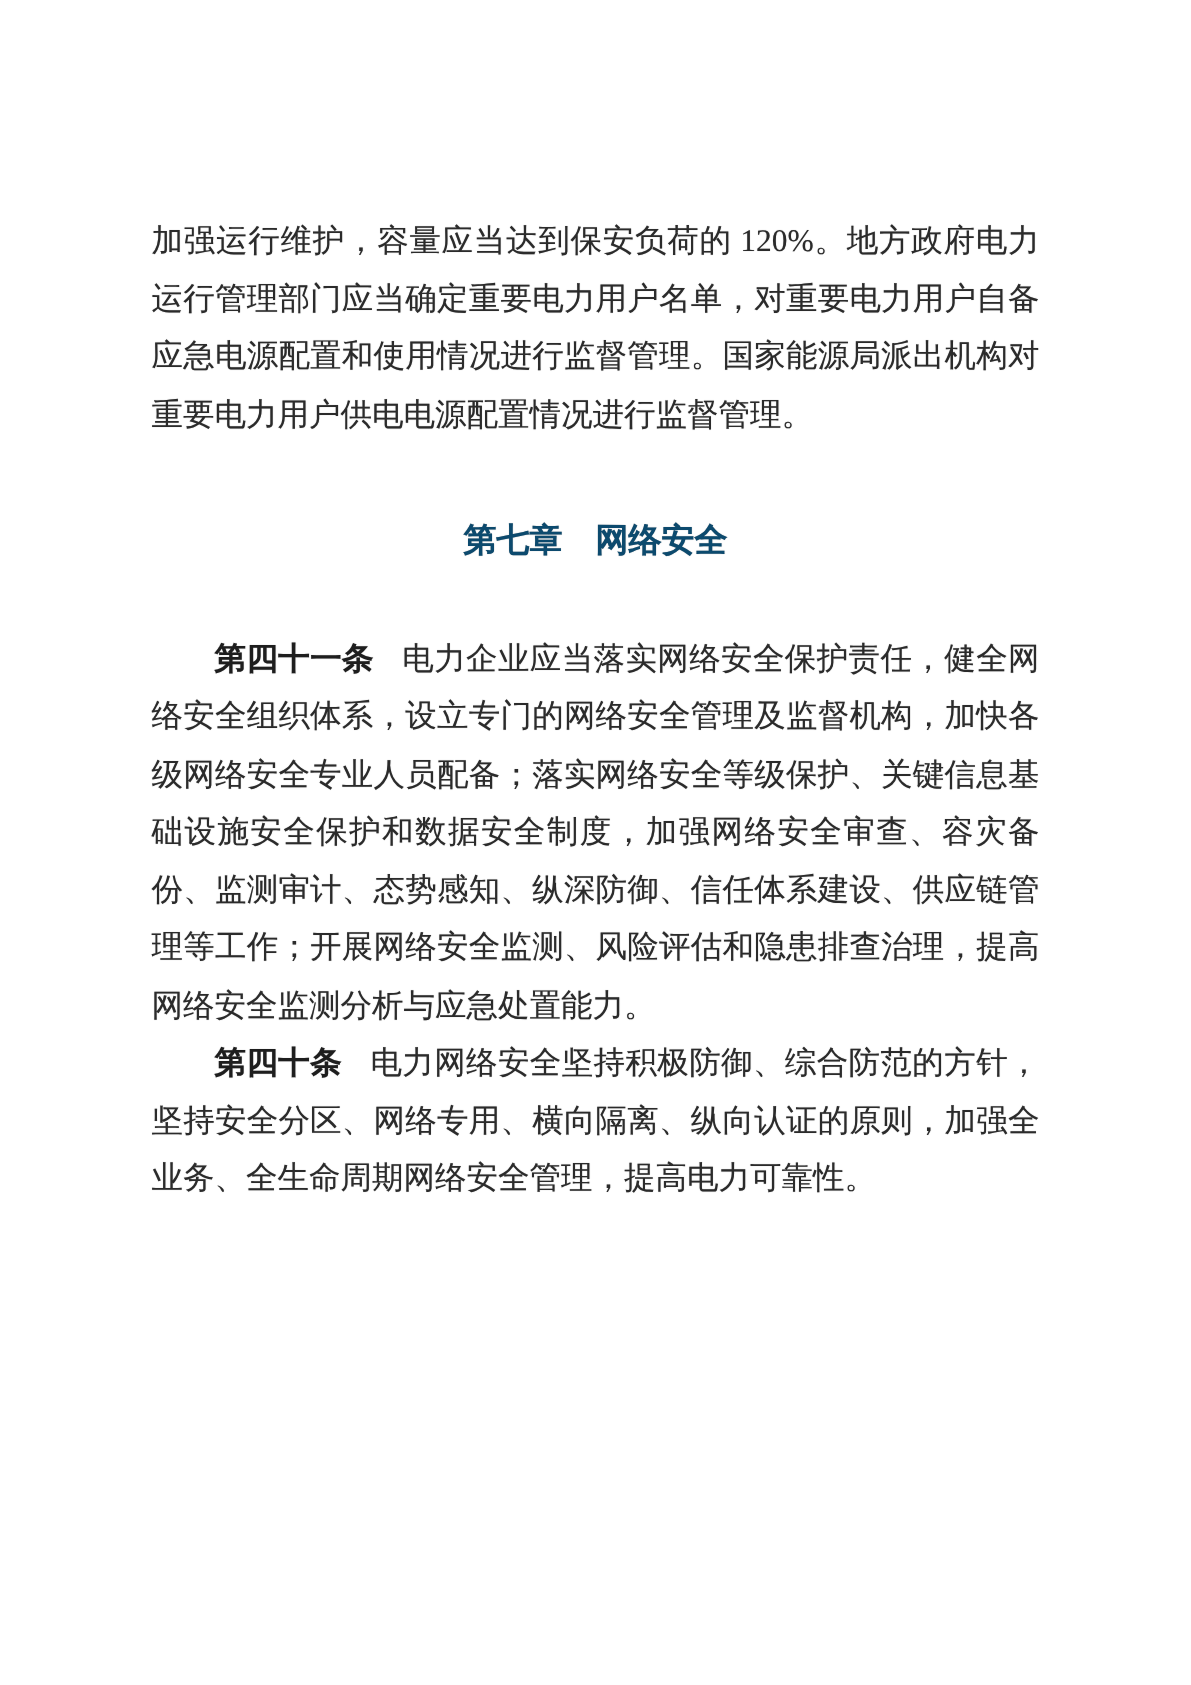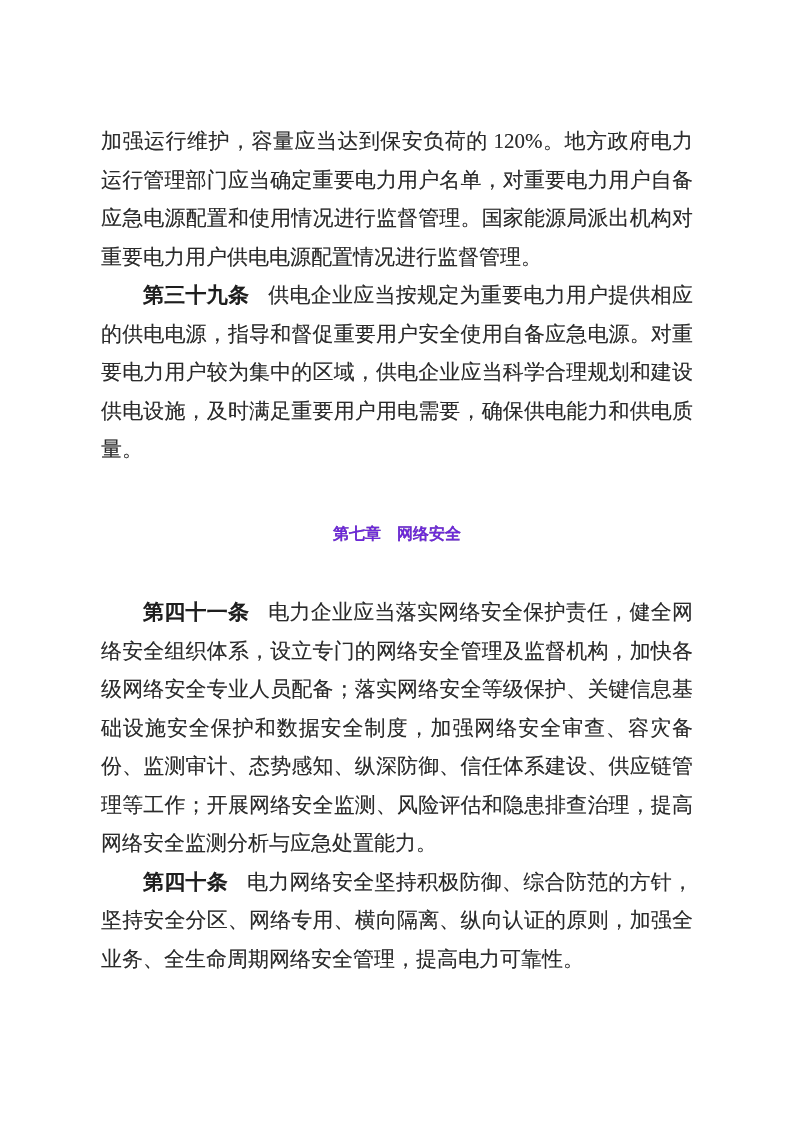--- a/index.html
+++ b/index.html
@@ -16,21 +16,21 @@
   }
   .page {
     position: relative;
     width: 794px;
     height: 1123px;
     background: #ffffff;
   }
   .content {
     position: absolute;
     left: 101px;
-    top: 122px;
+    top: 141px;
     width: 592px;
     color: #2b2b2b;
     font-size: 21px;
     line-height: 38.5px;
     text-align: justify;
     text-justify: inter-ideograph;
     text-shadow: 0 0 0.6px rgba(45,45,45,0.45);
   }
   .para {
     margin: 0;
@@ -40,37 +40,36 @@
     text-indent: 2em;
   }
   .article-label {
     font-weight: bold;
     color: #1e1e1e;
     margin-right: 0.9em;
   }
   .chapter-heading {
     margin: 46px 0 40px 0;
     padding: 0;
-    font-size: 16px;
+    font-size: 22px;
     line-height: 38.5px;
     font-weight: bold;
-    color: #6d28d9;
+    color: #0c4a6e;
     text-align: center;
     text-indent: 0;
   }
 </style>
 </head>
 <body style="background: rgb(255, 255, 255);">
 
 <div class="page">
   <div class="content" style="color: rgb(43, 43, 43);">
 
     <p class="para">加强运行维护，容量应当达到保安负荷的 120%。地方政府电力运行管理部门应当确定重要电力用户名单，对重要电力用户自备应急电源配置和使用情况进行监督管理。国家能源局派出机构对重要电力用户供电电源配置情况进行监督管理。</p>
 
-    <p class="para indent"><span class="article-label">第三十九条</span><span>供电企业应当按规定为重要电力用户提供相应的供电电源，指导和督促重要用户安全使用自备应急电源。对重要电力用户较为集中的区域，供电企业应当科学合理规划和建设供电设施，及时满足重要用户用电需要，确保供电能力和供电质量。</span></p>
 
     <h2 class="chapter-heading">第七章　网络安全</h2>
 
     <p class="para indent"><span class="article-label">第四十一条</span><span>电力企业应当落实网络安全保护责任，健全网络安全组织体系，设立专门的网络安全管理及监督机构，加快各级网络安全专业人员配备；落实网络安全等级保护、关键信息基础设施安全保护和数据安全制度，加强网络安全审查、容灾备份、监测审计、态势感知、纵深防御、信任体系建设、供应链管理等工作；开展网络安全监测、风险评估和隐患排查治理，提高网络安全监测分析与应急处置能力。</span></p>
 
     <p class="para indent"><span class="article-label">第四十条</span><span>电力网络安全坚持积极防御、综合防范的方针，坚持安全分区、网络专用、横向隔离、纵向认证的原则，加强全业务、全生命周期网络安全管理，提高电力可靠性。</span></p>
 
   </div>
 </div>
 

